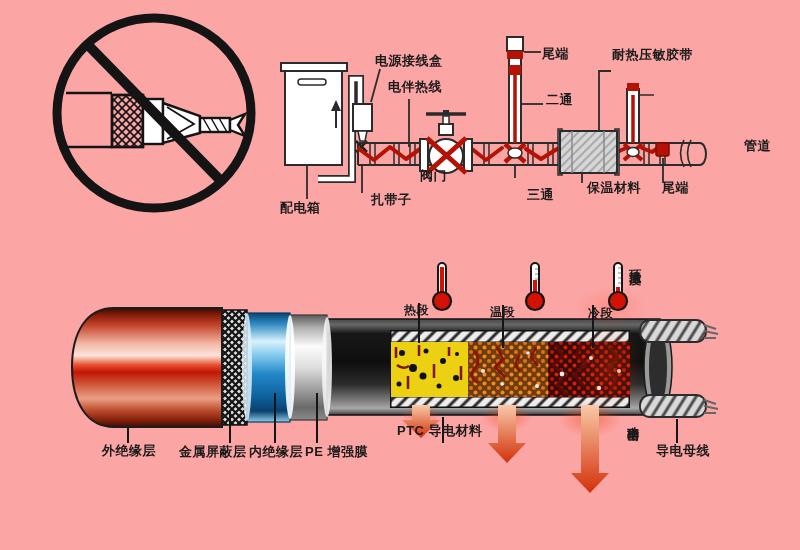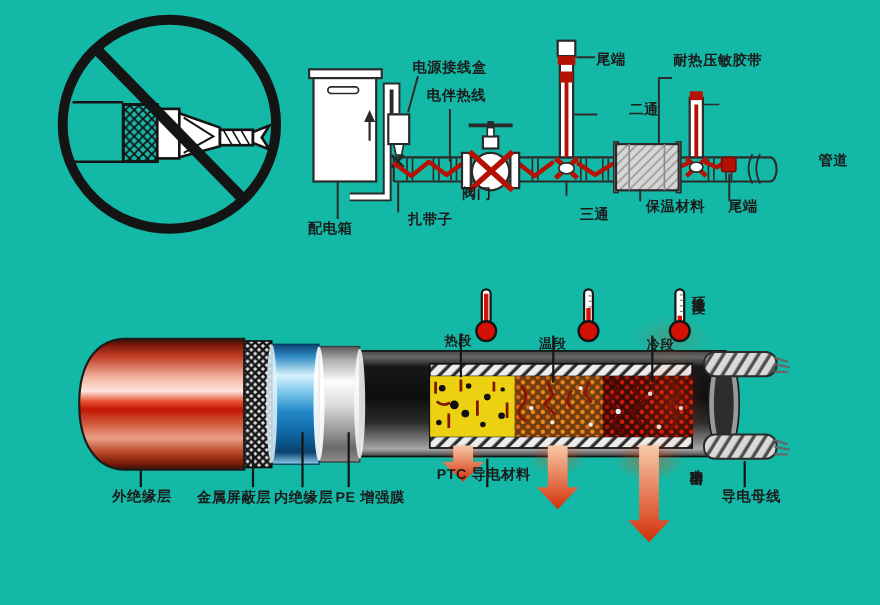--- a/index.html
+++ b/index.html
@@ -1,16 +1,16 @@
 <!DOCTYPE html>
 <html><head>
 <meta charset="utf-8">
 <style>
   html,body{margin:0;padding:0;background:#fff;}
-  .stage{position:relative;width:800px;height:550px;background:#14b8a6;overflow:hidden;
+  .stage{position:relative;width:800px;height:550px;background:#fca5a5;overflow:hidden;
          font-family:"Liberation Sans",sans-serif;}
   .stage svg{position:absolute;}
   .lbl{position:absolute;font-size:13px;font-weight:700;color:#1b1b1b;white-space:nowrap;
        letter-spacing:.5px;line-height:1.1;}
   .lbl.small{font-size:12px;margin-top:20px;}
   .lbl.vert{writing-mode:vertical-rl;text-orientation:upright;letter-spacing:1px;font-size:12px;}
   .title{position:absolute;font-size:26px;font-weight:800;color:#000;letter-spacing:1px;
          font-family:"Liberation Sans",sans-serif;}
 </style>
 </head>
@@ -319,21 +319,21 @@
       <path d="M78,172 V188"></path>
         <path d="M180,157 V188"></path>
       <path d="M225,138 V188"></path>
         <path d="M267,138 V188"></path>
     </g>
   </svg>
 
   <div class="lbl" style="left:375px;top:54px">电源接线盒</div>
   <div class="lbl" style="left:388px;top:80px">电伴热线</div>
   <div class="lbl" style="left:542px;top:47px">尾端</div>
-  <div class="lbl" style="left:572px;top:93px">二通</div>
+  <div class="lbl" style="left:546px;top:93px">二通</div>
   <div class="lbl" style="left:612px;top:48px">耐热压敏胶带</div>
   <div class="lbl" style="left:744px;top:139px">管道</div>
   <div class="lbl" style="left:420px;top:169px">阀门</div>
   <div class="lbl" style="left:527px;top:188px">三通</div>
   <div class="lbl" style="left:587px;top:181px">保温材料</div>
   <div class="lbl" style="left:662px;top:181px">尾端</div>
   <div class="lbl" style="left:280px;top:201px">配电箱</div>
   <div class="lbl" style="left:371px;top:193px">扎带子</div>
 
   <div class="lbl small" style="left:404px;top:284px">热段</div>

